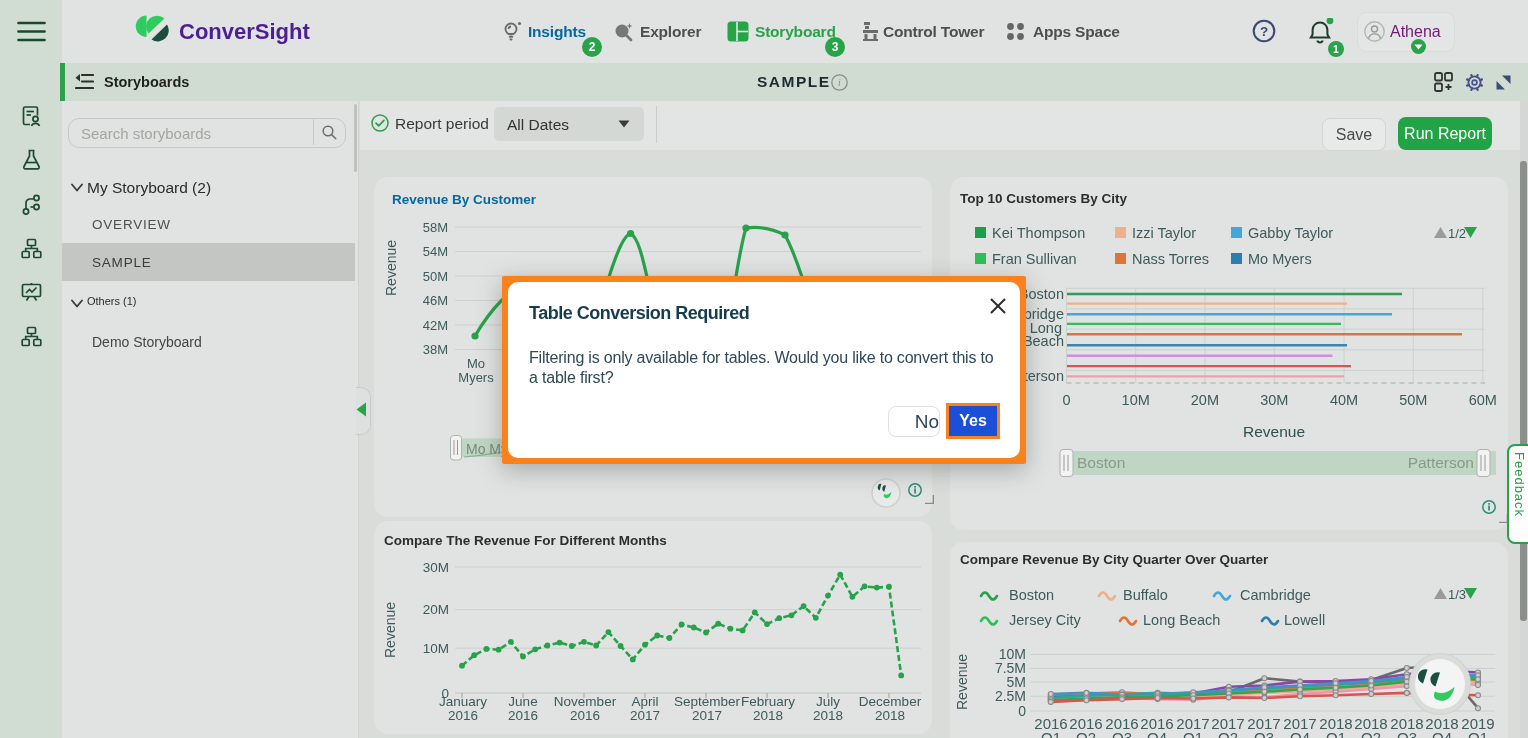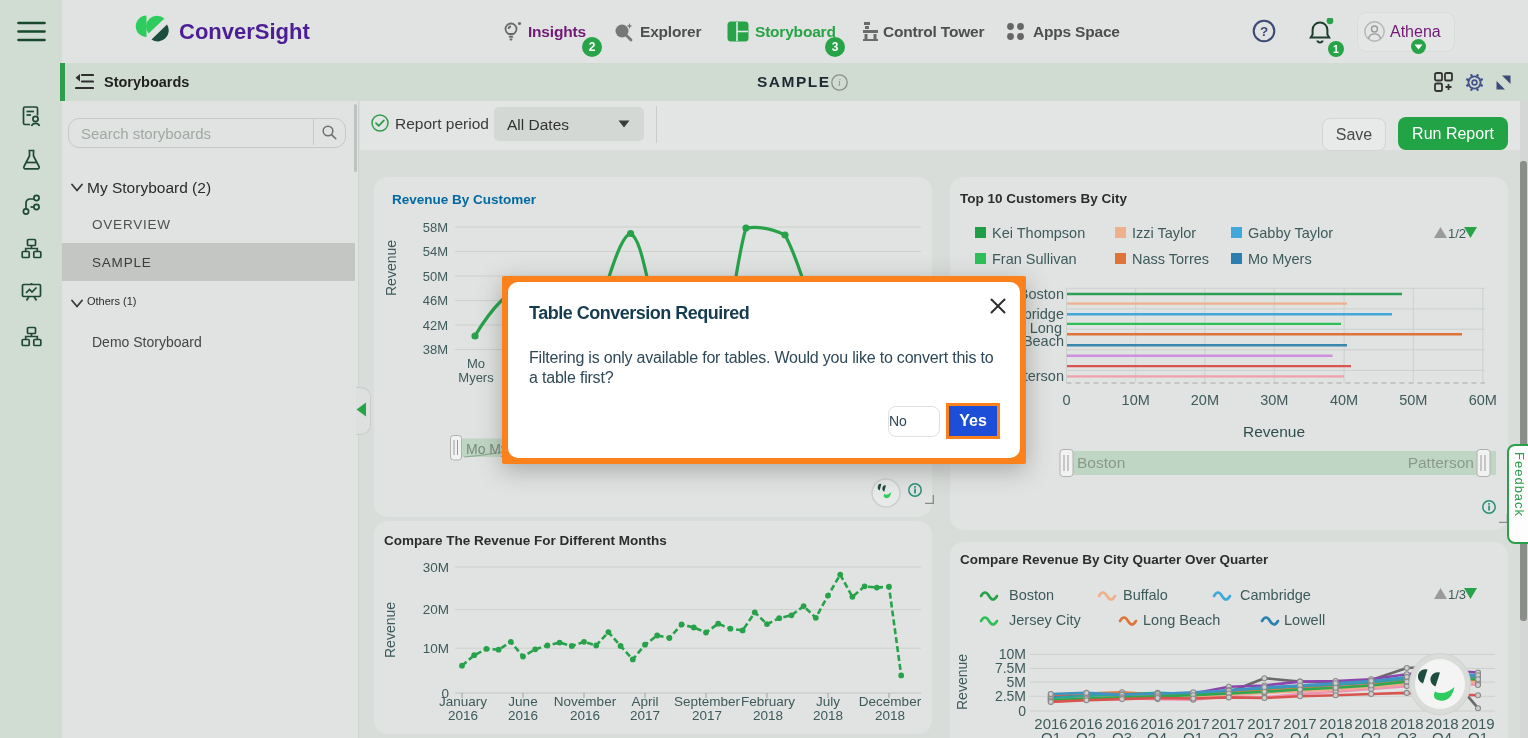--- a/index.html
+++ b/index.html
@@ -78,21 +78,21 @@
 <div class="abs" style="left:179px;top:19px;font-size:22px;font-weight:bold;color:#4c1d95;letter-spacing:0px;">ConverSight</div>
 
 <svg class="abs" style="left:501px;top:20px;" width="23" height="22" viewBox="0 0 23 22">
 <g fill="none" stroke="#6b6b6b" stroke-width="1.8">
 <circle cx="10" cy="9" r="5.5"></circle>
       <path d="M7.5 9 a2.5 2.5 0 0 1 2.5 -2.5"></path>
 <path d="M7.8 14 h4.4 M8.6 16.8 h2.8 M9.4 19.5 h1.2" stroke-linecap="round"></path>
 </g>
 <circle cx="18.5" cy="3.5" r="1.6" fill="#6b6b6b"></circle>
 </svg>
-<div class="abs" style="left:528px;top:23px;font-size:15.5px;font-weight:600;color:#701a75;letter-spacing:-0.2px;">Insights</div>
+<div class="abs" style="left:528px;top:23px;font-size:15.5px;font-weight:600;color:#0369a1;letter-spacing:-0.2px;">Insights</div>
 <div class="abs" style="left:582px;top:37px;width:20px;height:20px;border-radius:50%;background:#27a348;color:#fff;font-size:12px;font-weight:600;text-align:center;line-height:20px;">2</div>
 <svg class="abs" style="left:613px;top:21px;" width="21" height="21" viewBox="0 0 21 21">
 <circle cx="9" cy="10" r="6.5" fill="#777" stroke="none"></circle>
 <line x1="13.5" y1="14.5" x2="18" y2="19" stroke="#777" stroke-width="2.8" stroke-linecap="round"></line>
 <path d="M16.5 2 l0.8 2.2 2.2 0.8 -2.2 0.8 -0.8 2.2 -0.8 -2.2 -2.2 -0.8 2.2 -0.8 Z" fill="#777"></path>
 </svg>
 <div class="abs" style="left:640px;top:23px;font-size:15.5px;font-weight:600;color:#4e4e4e;letter-spacing:-0.2px;">Explorer</div>
 <svg class="abs" style="left:727px;top:21px;" width="22" height="21" viewBox="0 0 22 21">
 <rect x="0.5" y="0.5" width="21" height="20" rx="3.5" fill="#27a348"></rect>
 <line x1="10" y1="1" x2="10" y2="20" stroke="#e4e8e4" stroke-width="1.6"></line>
@@ -216,21 +216,21 @@
 <path d="M5 9.2 l2.7 2.7 5.2 -5.5" fill="none" stroke="#2f9e4d" stroke-width="1.8" stroke-linecap="round" stroke-linejoin="round"></path>
 </svg>
 <div class="abs" style="left:395px;top:115px;font-size:15.5px;color:#3a3a3a;">Report period</div>
 <div class="abs" style="left:494px;top:107px;width:150px;height:34px;background:#d4d8d5;border-radius:5px;"></div>
 <div class="abs" style="left:507px;top:116px;font-size:15.5px;color:#333;">All Dates</div>
 <svg class="abs" style="left:618px;top:120px;" width="12" height="8" viewBox="0 0 12 8">
     <path d="M0.5 0.5 h11 l-5.5 7 Z" fill="#3a3a3a"></path>
   </svg>
 <div class="abs" style="left:656px;top:106px;width:1px;height:37px;background:#c9cdc9;"></div>
 <div class="abs" style="left:1322px;top:118px;width:62px;height:31px;background:#e7eae8;border:1px solid #d2d5d2;border-radius:8px;font-size:16px;color:#4a4a4a;text-align:center;line-height:31px;">Save</div>
-<div class="abs" style="left:1398px;top:117px;width:110px;height:33px;background:#22a345;border-radius:8px;font-size:16px;color:#fff;text-align:center;line-height:33px;">Run Report</div>
+<div class="abs" style="left:1398px;top:117px;width:94px;height:33px;background:#22a345;border-radius:8px;font-size:16px;color:#fff;text-align:center;line-height:33px;">Run Report</div>
 
 <div class="abs" style="left:1520px;top:101px;width:8px;height:637px;background:#d4d7d5;"></div>
 <div class="abs" style="left:1520px;top:161px;width:7px;height:460px;background:#8a8f8a;border-radius:3px;"></div>
 
 <div class="abs" style="left:374px;top:177px;width:558px;height:340px;background:#e0e3e1;border-radius:14px;"></div>
 <div class="abs" style="left:392px;top:192px;font-size:13.5px;font-weight:bold;color:#0369a1;">Revenue By Customer</div>
 <svg class="abs" style="left:374px;top:177px;" width="558" height="336" viewBox="0 0 558 336">
 <g stroke="#ccd1cd" stroke-width="1">
 <line x1="81" y1="50" x2="547" y2="50"></line>
       <line x1="81" y1="74.5" x2="547" y2="74.5"></line>
@@ -674,15 +674,15 @@
 <div class="abs" style="left:508px;top:282px;width:512px;height:176px;background:#ffffff;border-radius:10px;"></div>
 <div class="abs" style="left:529px;top:303px;font-size:18px;font-weight:bold;color:#163c50;letter-spacing:-0.5px;">Table Conversion Required</div>
 <svg class="abs" style="left:990px;top:298px;" width="16" height="16" viewBox="0 0 16 16">
 <g stroke="#2d2d2d" stroke-width="2" stroke-linecap="round">
       <line x1="1.5" y1="1.5" x2="14.5" y2="14.5"></line>
       <line x1="14.5" y1="1.5" x2="1.5" y2="14.5"></line>
     </g>
 </svg>
 <div class="abs" style="left:529px;top:349px;font-size:16px;color:#2f4858;white-space:nowrap;letter-spacing:-0.2px;">Filtering is only available for tables. Would you like to convert this to</div>
 <div class="abs" style="left:529px;top:369px;font-size:16px;color:#2f4858;white-space:nowrap;letter-spacing:-0.2px;">a table first?</div>
-<div class="abs" style="left:888px;top:406px;width:50px;height:29px;background:#fff;border:1px solid #e0e0e0;border-radius:8px;font-size:14px;color:#2f4858;text-align:left;line-height:29px;">No</div>
+<div class="abs" style="left:888px;top:406px;width:50px;height:29px;background:#fff;border:1px solid #e0e0e0;border-radius:8px;font-size:19px;color:#2f4858;text-align:right;line-height:29px;">No</div>
 <div class="abs" style="left:946px;top:403px;width:54px;height:36px;background:#fb811d;"></div>
 <div class="abs" style="left:949px;top:406px;width:48px;height:30px;background:#1d4ed8;font-size:16px;font-weight:bold;color:#fff;text-align:center;line-height:30px;">Yes</div>
 
 </body></html>

